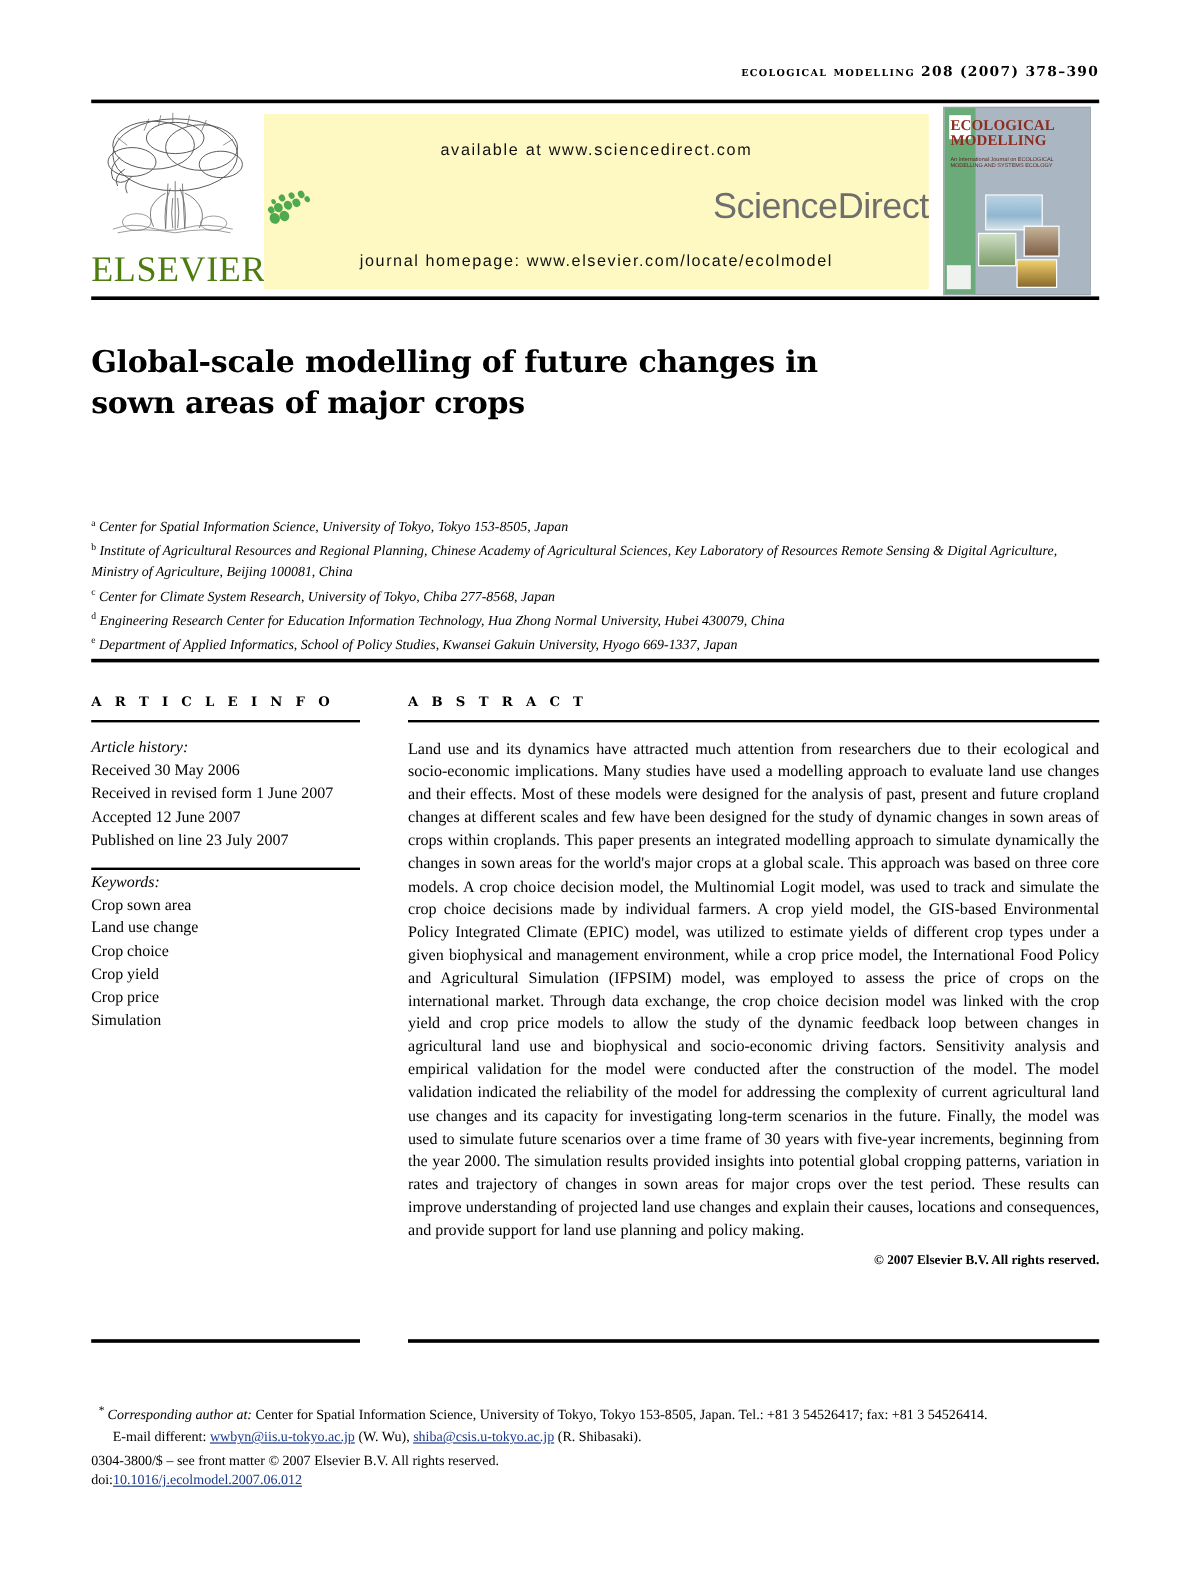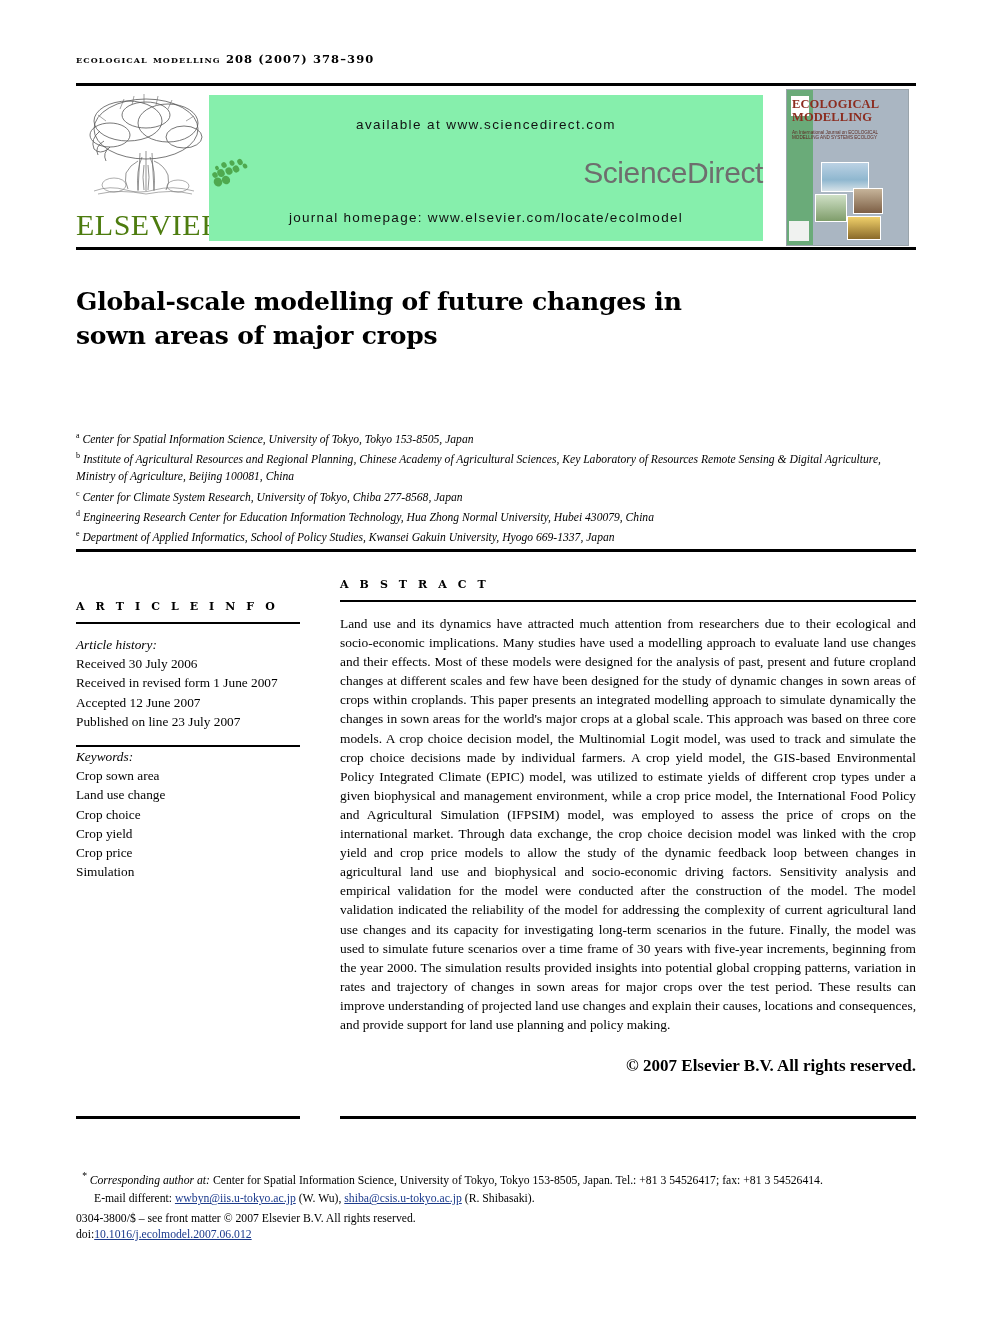--- a/index.html
+++ b/index.html
@@ -20,21 +20,21 @@
     left: 0; top: 0;
     width: 992px;
     height: 1323px;
   }
 
   
   .running-head {
     position: absolute;
     left: 76px; top: 52px;
     width: 840px;
-    text-align: left;
+    text-align: right;
     font-family: "DejaVu Serif", serif;
     font-size: 11.5px;
     font-weight: bold;
     letter-spacing: 1.1px;
     font-variant: small-caps;
     text-transform: lowercase;
   }
 
   .rule-top {
     position: absolute;
@@ -62,23 +62,23 @@
     text-align: left;
     color: #4d7c0f;
     font-family: "Liberation Serif", serif;
     font-size: 30px;
     letter-spacing: 0.5px;
     line-height: 32px;
   }
 
   .sd-banner {
     position: absolute;
-    left: 133px; top: 6px;
+    left: 144px; top: 6px;
     width: 554px; height: 146px;
-    background: #86efac;
+    background: #fef9c3;
   }
   .sd-avail {
     position: absolute;
     left: 0; top: 22px;
     width: 554px;
     text-align: center;
     font-family: "Liberation Sans", sans-serif;
     font-size: 13.5px;
     letter-spacing: 1.4px;
     color: #111;
@@ -199,21 +199,21 @@
   .rule-mid {
     position: absolute;
     left: 76px; top: 549px;
     width: 840px; height: 3px;
     background: #000;
   }
 
   
   .col-left {
     position: absolute;
-    left: 76px; top: 600px;
+    left: 76px; top: 578px;
     width: 224px;
   }
   .col-right {
     position: absolute;
     left: 340px; top: 578px;
     width: 576px;
   }
   .sec-head {
     font-family: "DejaVu Serif", serif;
     font-weight: bold;
@@ -242,24 +242,24 @@
   .kw-block .lbl { font-style: italic; }
 
   .abstract-body {
     margin-top: 12px;
     font-family: "Liberation Serif", serif;
     font-size: 13.4px;
     line-height: 19.1px;
     text-align: justify;
   }
   .copyright {
-    margin-top: 22px;
+    margin-top: 10px;
     text-align: right;
     font-family: "Liberation Serif", serif;
-    font-size: 17px;
+    font-size: 11px;
     font-weight: bold;
   }
 
   .rule-bot-left {
     position: absolute;
     left: 76px; top: 1116px;
     width: 224px; height: 3px;
     background: #000;
   }
   .rule-bot-right {
@@ -381,21 +381,21 @@
     </div>
 
   <div class="rule-mid"></div>
 
   <div class="col-left">
     <div class="sec-head">A R T I C L E   I N F O</div>
     <div class="sec-rule"></div>
     <div class="info-block">
       <div class="lbl">Article history:</div>
       <div id="history-items">
-          <div>Received 30 July 2006</div>
+          <div>Received 30 May 2006</div>
           <div>Received in revised form 1 June 2007</div>
           <div>Accepted 12 June 2007</div>
           <div>Published on line 23 July 2007</div>
         </div>
     </div>
     <div class="kw-rule"></div>
     <div class="kw-block">
       <div class="lbl">Keywords:</div>
       <div id="keyword-items">
           <div>Crop sown area</div>

